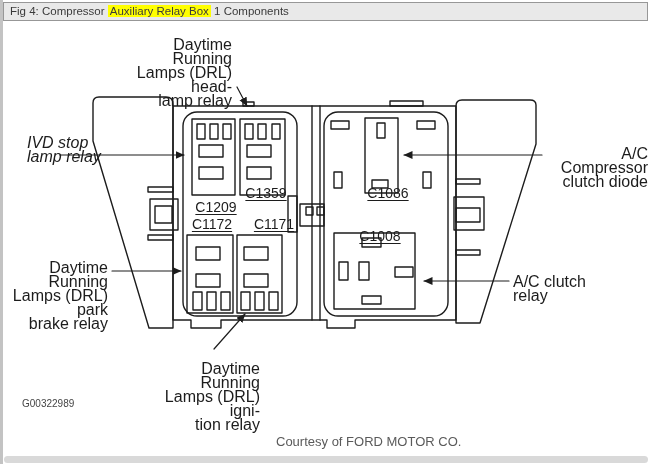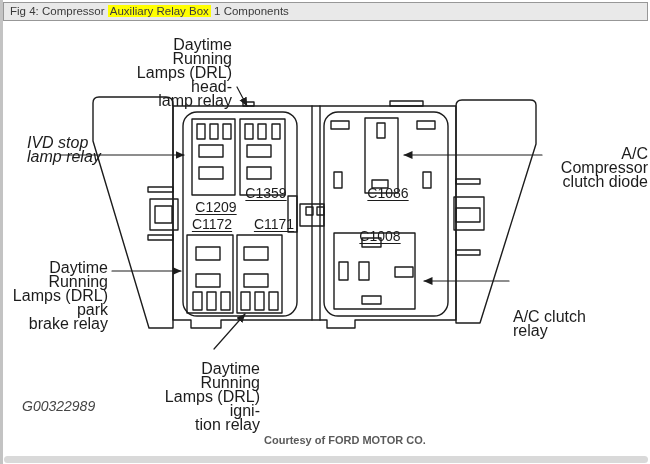--- a/index.html
+++ b/index.html
@@ -7,22 +7,22 @@
     font-family:"Liberation Sans",sans-serif;overflow:hidden;}
   .left-edge{position:absolute;left:0;top:0;width:3px;height:464px;background:#c3c3c3;}
   .titlebar{position:absolute;left:3px;top:2px;width:645px;height:19px;
     background:#e9e9e9;border:1px solid #979797;box-sizing:border-box;
     line-height:17px;padding-left:6px;font-size:11.5px;color:#3a3a3a;white-space:nowrap;}
   .hl{padding:0 2px;}
   .diagram-svg{position:absolute;left:0;top:0;}
   .lbl{position:absolute;font-size:16px;line-height:14px;color:#1c1c1c;white-space:pre-line;}
   .conn{position:absolute;transform:translateX(-50%);font-size:14px;color:#1c1c1c;
     text-decoration:underline;text-underline-offset:2px;white-space:nowrap;}
-  .figid{position:absolute;left:22px;top:398px;font-size:14px;color:#454545;font-style:italic;}
-  .courtesy{position:absolute;left:264px;top:434px;font-size:11px;color:#5a5a5a;font-weight:bold;}
+  .figid{position:absolute;left:22px;top:398px;font-size:10px;color:#454545;}
+  .courtesy{position:absolute;left:276px;top:434px;font-size:13px;color:#5a5a5a;}
   .bottom-bar{position:absolute;left:4px;top:456px;width:644px;height:7px;
     background:#d9d9d9;border-radius:4px;}
 </style>
 </head>
 <body>
 
 <div class="screen">
 
   <div class="left-edge"></div>
 
@@ -141,21 +141,21 @@
   <div class="lbl" style="left:27px;top:136px;width:80px;text-align:left;font-style:italic;">IVD stop
 lamp relay</div>
   <div class="lbl" style="left:4px;top:261px;width:104px;text-align:right;">Daytime Running
 Lamps (DRL) park
 brake relay</div>
   <div class="lbl" style="left:148px;top:362px;width:112px;text-align:right;">Daytime Running
 Lamps (DRL) igni-
 tion relay</div>
   <div class="lbl" style="left:548px;top:147px;width:100px;text-align:right;">A/C Compressor
 clutch diode</div>
-  <div class="lbl" style="left:513px;top:275px;width:110px;text-align:left;margin-top:35px;">A/C clutch relay</div>
+  <div class="lbl" style="left:513px;top:275px;width:110px;text-align:left;">A/C clutch relay</div>
 
   <span class="conn" style="left:216px;top:199px;">C1209</span>
   <span class="conn" style="left:266px;top:185px;">C1359</span>
   <span class="conn" style="left:212px;top:216px;">C1172</span>
   <span class="conn" style="left:274px;top:216px;">C1171</span>
   <span class="conn" style="left:388px;top:185px;">C1086</span>
   <span class="conn" style="left:380px;top:228px;">C1008</span>
 
   <div class="figid">G00322989</div>
   <div class="courtesy">Courtesy of FORD MOTOR CO.</div>

